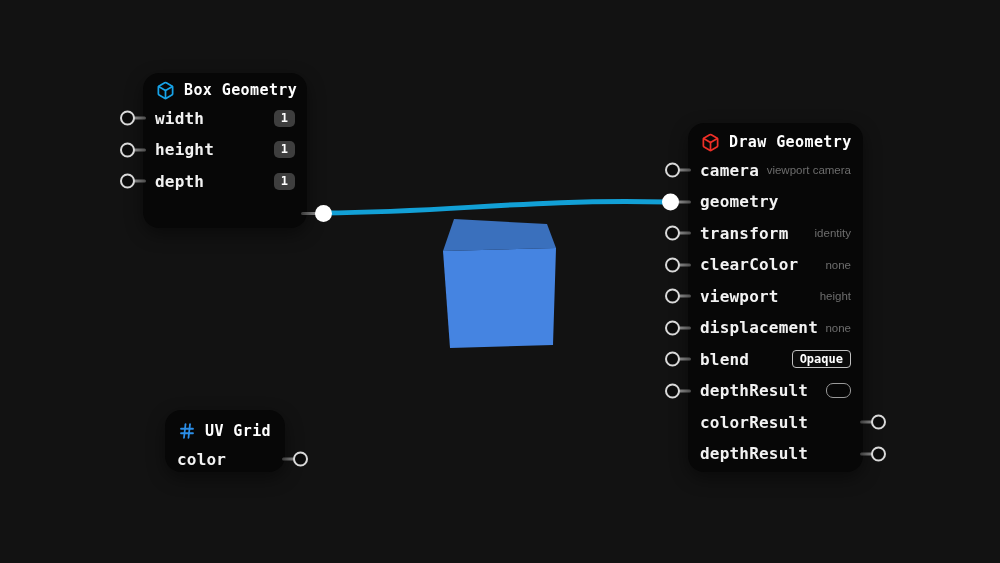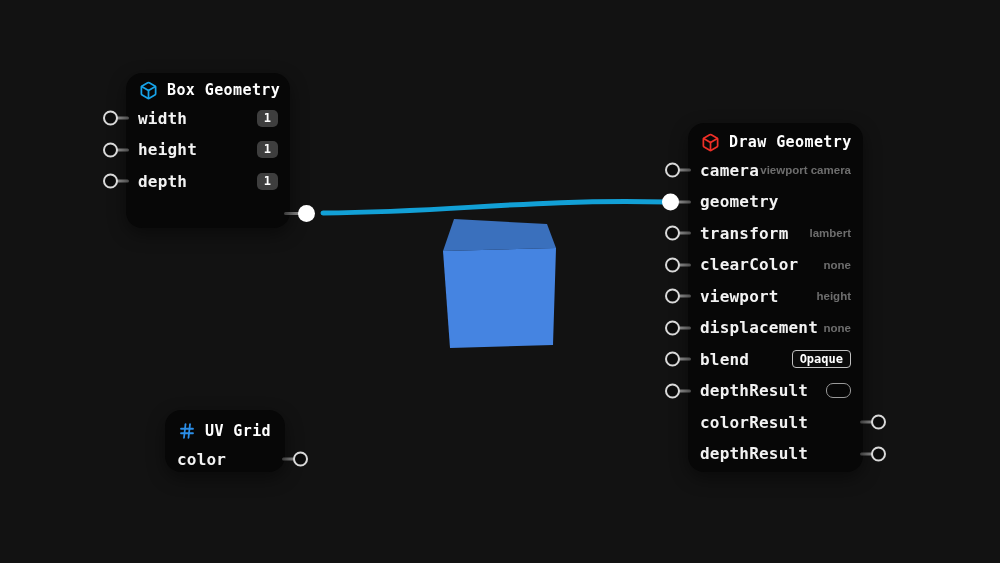--- a/index.html
+++ b/index.html
@@ -19,21 +19,21 @@
   }
   .row{
     position:relative;height:31.5px;display:flex;align-items:center;
     padding:0 12px;box-sizing:border-box;
   }
   .row.out{justify-content:flex-start;}
   .lbl{
     color:#f2f2f2;font-size:16px;font-weight:700;letter-spacing:.2px;white-space:nowrap;
   }
   .hint{
-    margin-left:auto;color:#6d6d6d;font-size:11.5px;font-weight:700;
+    margin-left:auto;color:#6d6d6d;font-size:11.5px;font-weight:400;
     font-family:"Liberation Sans","DejaVu Sans",sans-serif;white-space:nowrap;text-align:right;
   }
   .badge{
     margin-left:auto;background:#3e3e3e;color:#ffffff;border-radius:5px;
     font-size:12px;font-weight:700;padding:1px 7px;line-height:15px;
   }
   .pill{
     margin-left:auto;border:1.5px solid #c0c0c0;border-radius:4px;background:#0a0a0a;
     color:#ffffff;font-size:12px;font-weight:700;padding:0 7px;line-height:16px;
   }
@@ -66,21 +66,21 @@
 <div id="canvas">
 
   <svg id="wire-layer" width="1000" height="563">
     <g>
       <polygon points="454,219 547,224 556,248 443,251" fill="#3a70bd"></polygon>
       <polygon points="443,251 556,248 553,345 450,348" fill="#4584e1"></polygon>
     </g>
     <path d="M323,213 C460,212 520,199 668,202" fill="none" stroke-width="5" stroke-linecap="round" stroke="#12a0d6"></path>
   </svg>
 
-  <div class="node" style="left:126px;top:73px;width:164px;height:155px;padding-top:4.75px;">
+  <div class="node" style="left:143px;top:73px;width:164px;height:155px;padding-top:4.75px;">
     <div class="hdr">
       <svg width="19" height="19" viewBox="0 0 24 24" fill="none" stroke-width="2.2" stroke-linecap="round" stroke-linejoin="round">
         <g stroke="#17a3e8">
           <path d="M21 16V8a2 2 0 0 0-1-1.73l-7-4a2 2 0 0 0-2 0l-7 4A2 2 0 0 0 3 8v8a2 2 0 0 0 1 1.73l7 4a2 2 0 0 0 2 0l7-4A2 2 0 0 0 21 16z"></path>
           <polyline points="3.27 6.96 12 12.01 20.73 6.96"></polyline>
           <line x1="12" y1="22.08" x2="12" y2="12"></line>
         </g>
       </svg>
       <span class="title">Box Geometry</span>
     </div>
@@ -125,21 +125,21 @@
     </div>
     <div class="row in">
       <span class="stem left"></span>
       <span class="port filled left"></span>
       <span class="lbl">geometry</span>
     </div>
     <div class="row in">
       <span class="stem left"></span>
       <span class="port left"></span>
       <span class="lbl">transform</span>
-      <span class="hint">lambert</span>
+      <span class="hint">identity</span>
     </div>
     <div class="row in">
       <span class="stem left"></span>
       <span class="port left"></span>
       <span class="lbl">clearColor</span>
       <span class="hint">none</span>
     </div>
     <div class="row in">
       <span class="stem left"></span>
       <span class="port left"></span>

